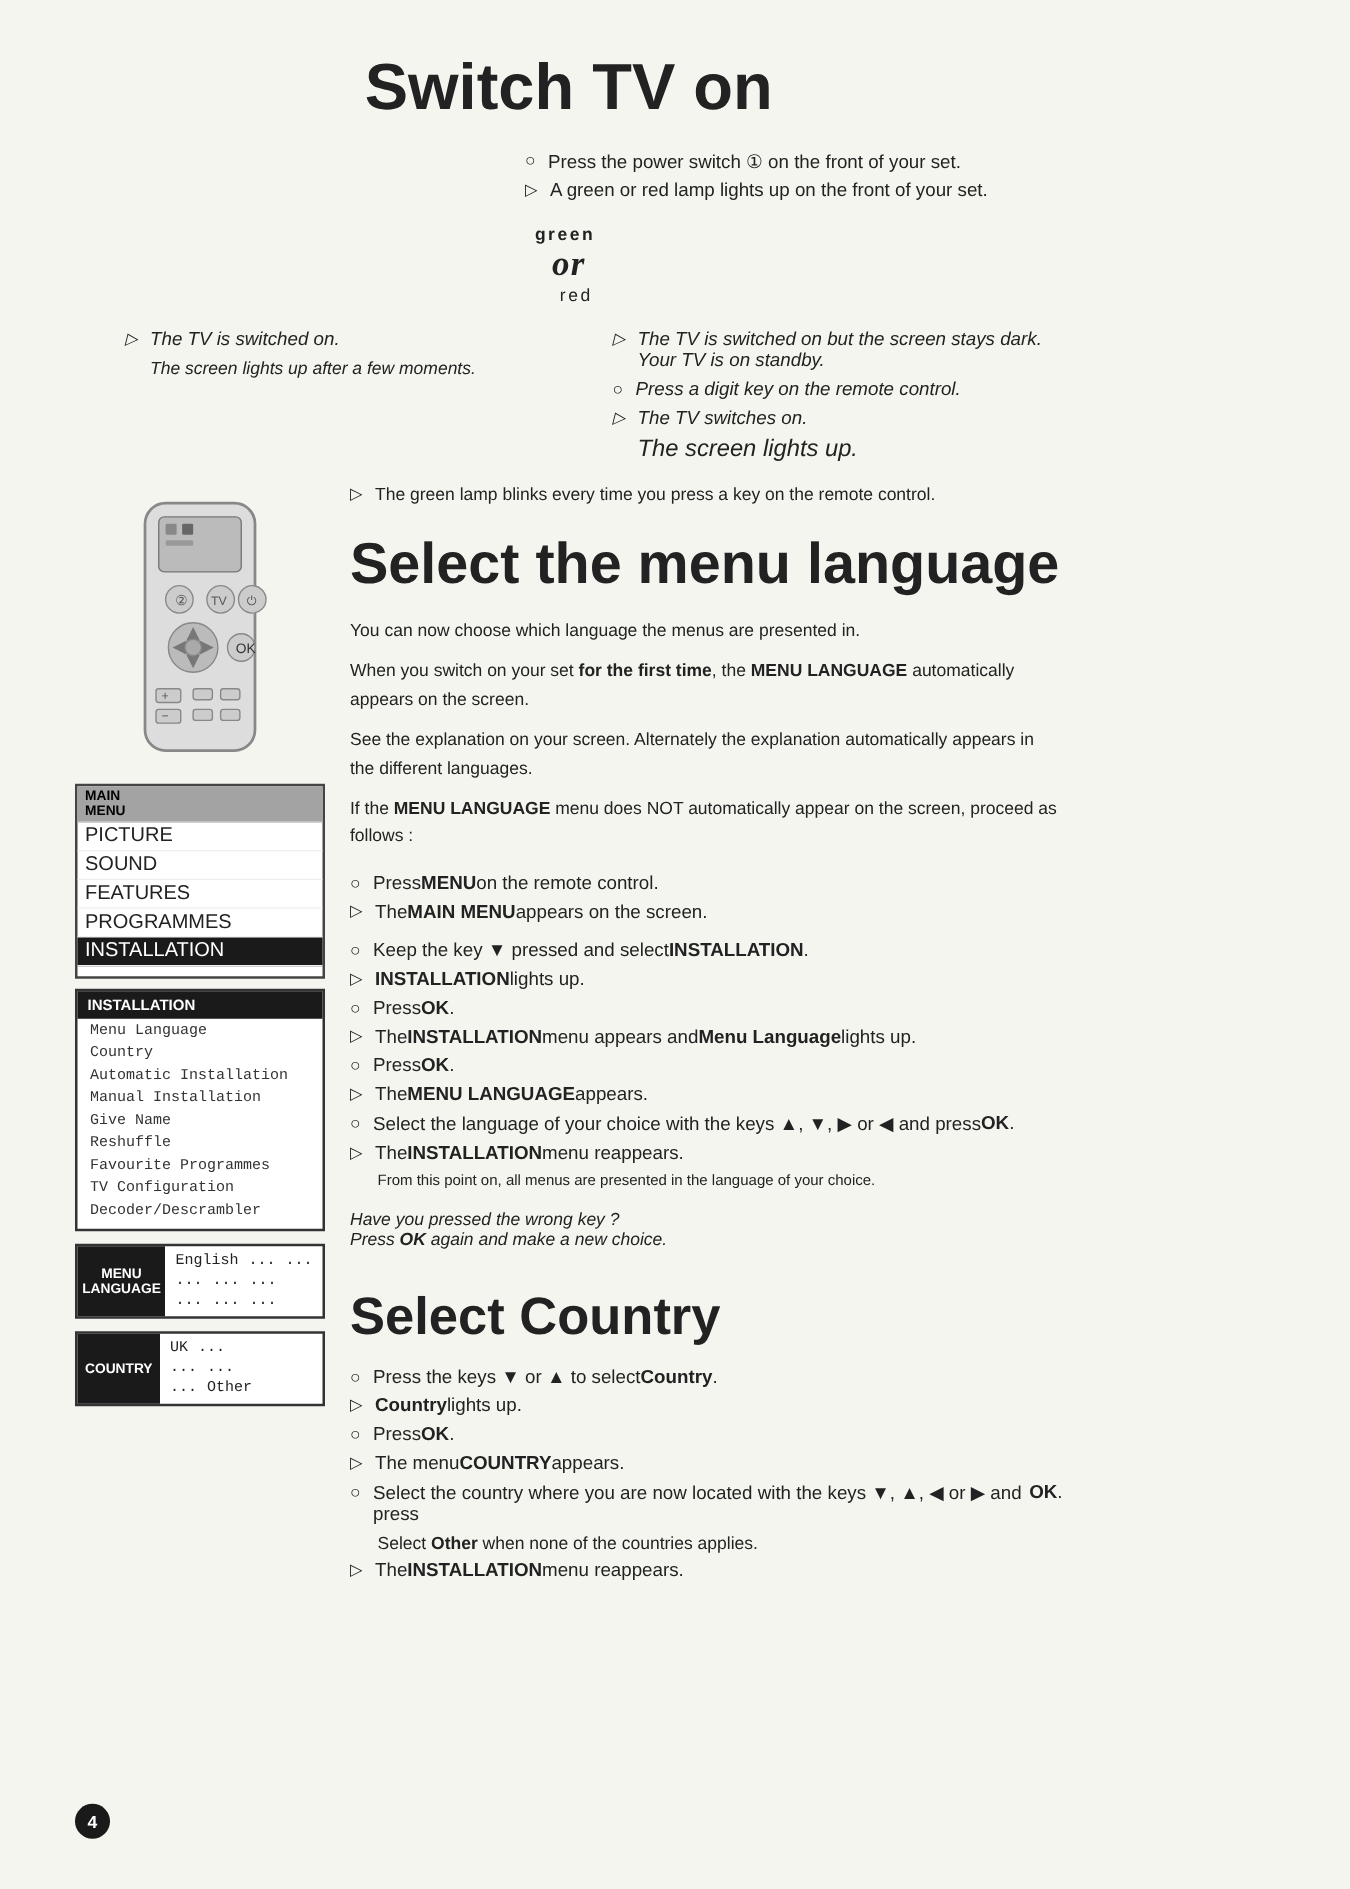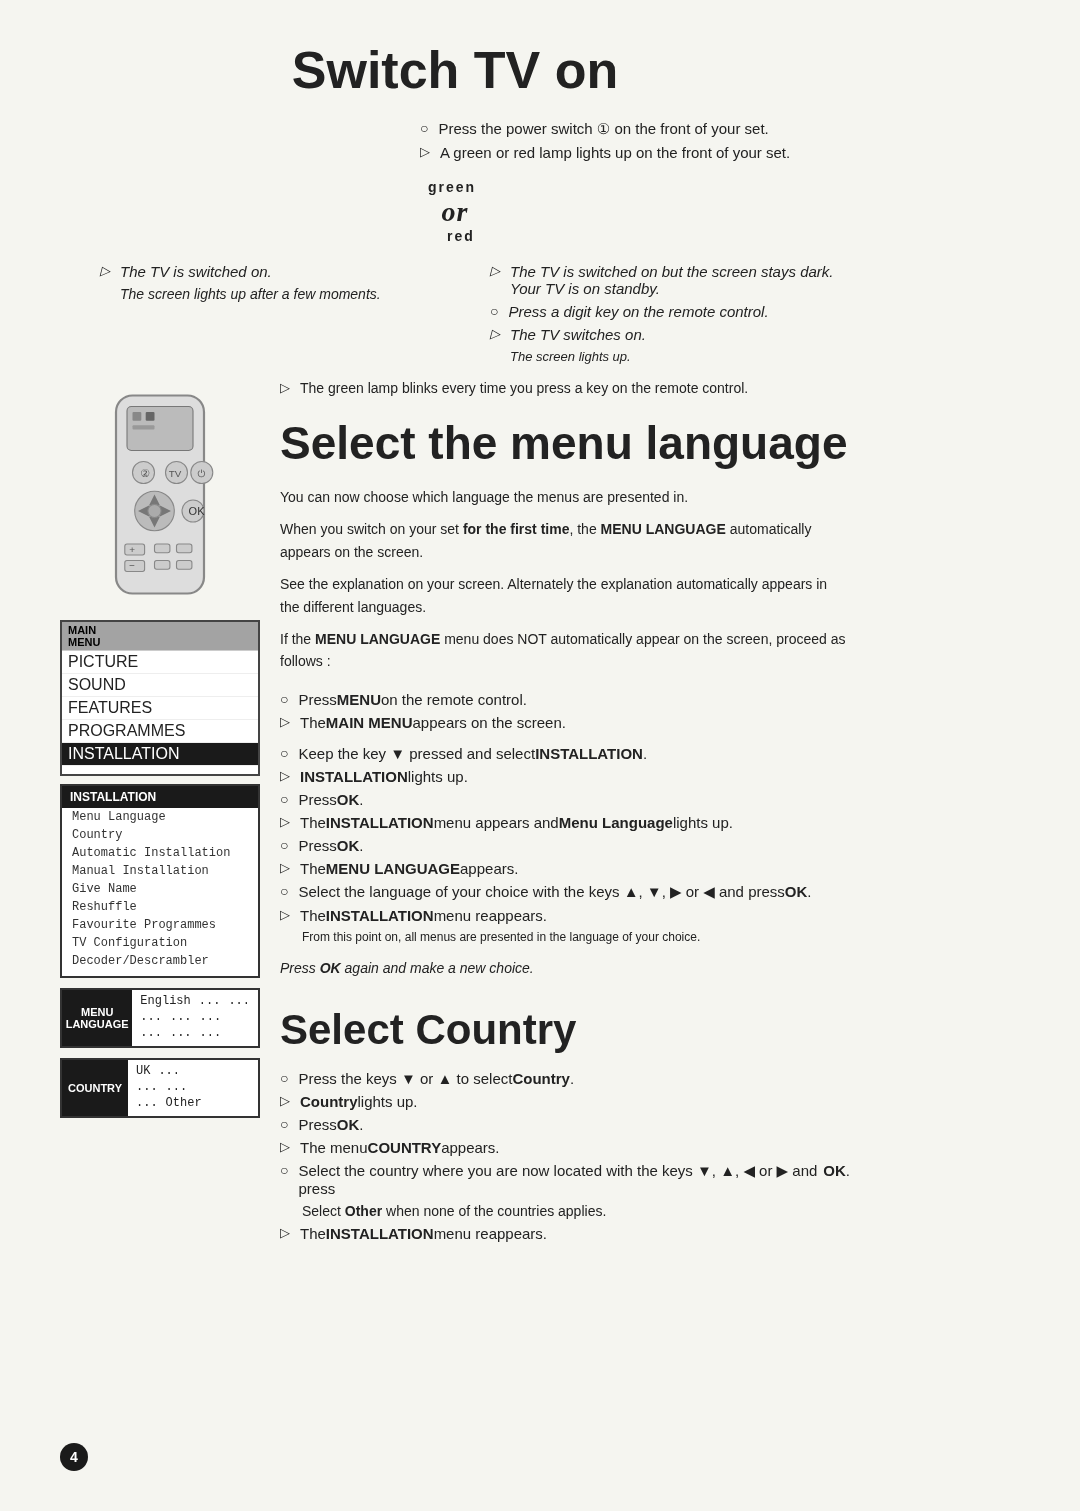--- a/index.html
+++ b/index.html
@@ -84,21 +84,21 @@
 
     .or-label {
       font-size: 28px;
       font-weight: bold;
       font-style: italic;
       margin: 0 10px;
       font-family: Georgia, serif;
     }
 
     .red-label {
-      font-weight: bold;
+      font-weight: normal;
       letter-spacing: 2px;
       font-size: 14px;
       margin-left: 12px;
     }
 
     .red-dots {
       flex: 1;
       border-bottom: 1.5px dotted #555;
       margin: 0 8px;
       height: 1px;
@@ -340,21 +340,21 @@
 
     <div class="two-col" style="margin-left: 40px; font-style: italic;">
       <div class="col-left">
         <div class="bullet-tri">The TV is switched on.</div>
         <div style="margin-left: 20px; font-size: 14px;">The screen lights up after a few moments.</div>
       </div>
       <div class="col-right">
         <div class="bullet-tri">The TV is switched on but the screen stays dark. Your TV is on standby.</div>
         <div class="bullet-circle">Press a digit key on the remote control.</div>
         <div class="bullet-tri">The TV switches on.</div>
-        <div style="margin-left: 20px; font-size: 13px;">The screen lights up.</div>
+        <div style="margin-left: 20px; font-size: 19px;">The screen lights up.</div>
       </div>
     </div>
   </div>
 
   <div class="main-content" style="margin-top: 16px;">
 
     <div class="left-panel">
 
       <div class="remote-container">
         <svg class="remote-svg" viewBox="0 0 120 200" xmlns="http://www.w3.org/2000/svg">
@@ -494,20 +494,21 @@
         <div class="bullet-circle">Press <span class="bold">OK</span>.</div>
         <div class="bullet-tri">The <span class="small-caps" style="font-weight:bold;">INSTALLATION</span> menu appears and <span class="bold">Menu Language</span> lights up.</div>
         <div class="bullet-circle">Press <span class="bold">OK</span>.</div>
         <div class="bullet-tri">The <span class="small-caps" style="font-weight:bold;">MENU LANGUAGE</span> appears.</div>
         <div class="bullet-circle">Select the language of your choice with the keys ▲, ▼, ▶ or ◀ and press <span class="bold">OK</span>.</div>
         <div class="bullet-tri">The <span class="small-caps" style="font-weight:bold;">INSTALLATION</span> menu reappears.</div>
         <div style="margin-left: 22px; font-size: 12px; margin-bottom: 6px;">From this point on, all menus are presented in the language of your choice.</div>
       </div>
 
       <div style="margin-top: 16px; margin-bottom: 30px;">
+        <p class="italic" style="font-size: 14px;">Have you pressed the wrong key ?</p>
         <p class="italic" style="font-size: 14px;">Press <span class="bold">OK</span> again and make a new choice.</p>
       </div>
 
       <h2 class="section-title-medium">Select Country</h2>
 
       <div class="bullet-items">
         <div class="bullet-circle">Press the keys ▼ or ▲ to select <span class="bold">Country</span>.</div>
         <div class="bullet-tri"><span class="bold">Country</span> lights up.</div>
         <div class="bullet-circle">Press <span class="bold">OK</span>.</div>
         <div class="bullet-tri">The menu <span class="small-caps" style="font-weight:bold;">COUNTRY</span> appears.</div>

